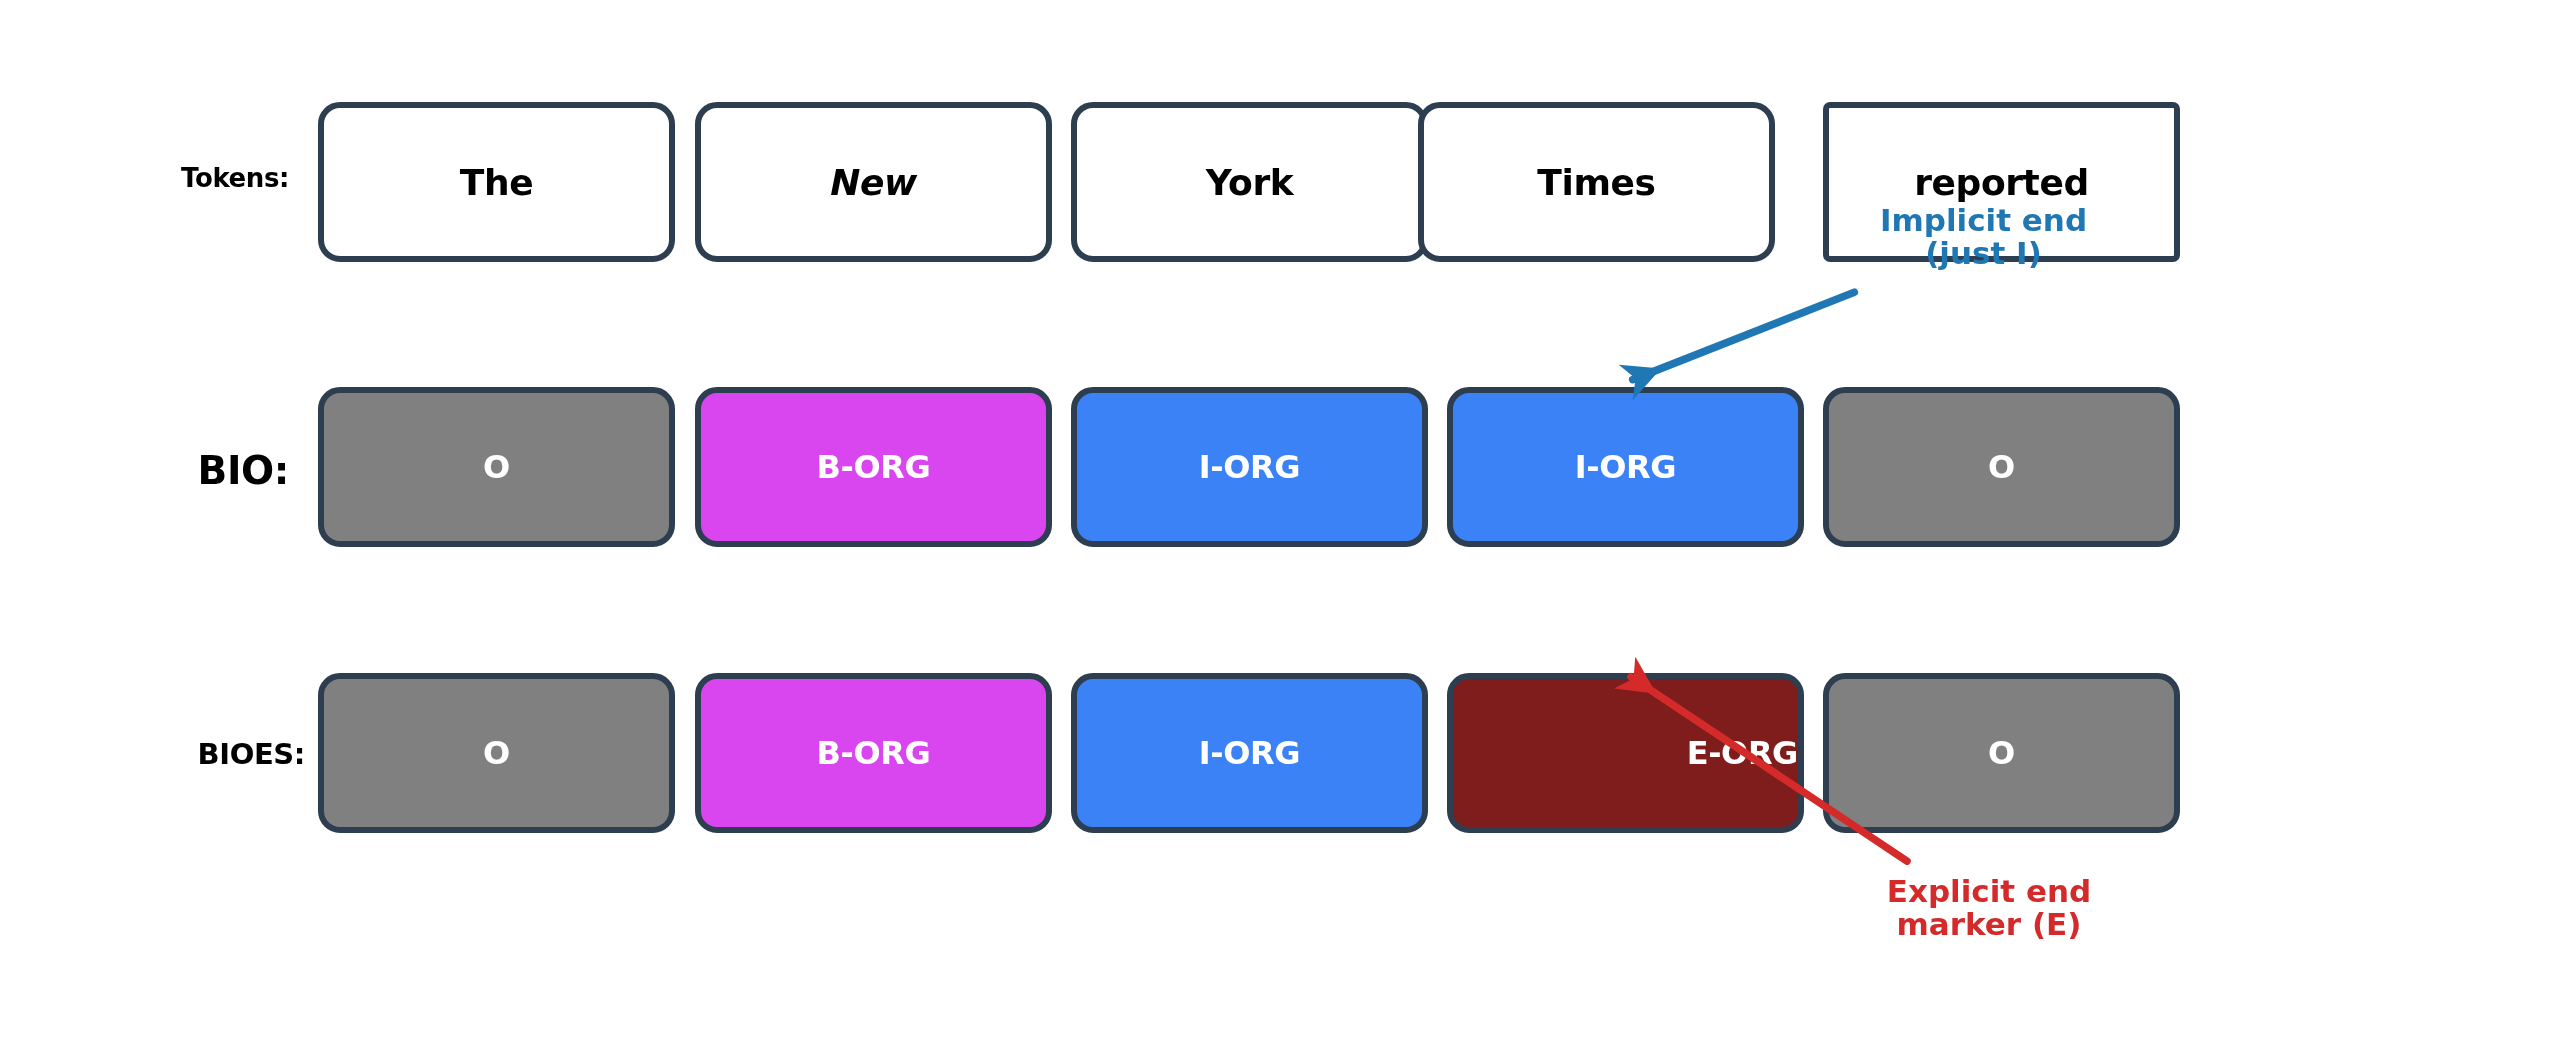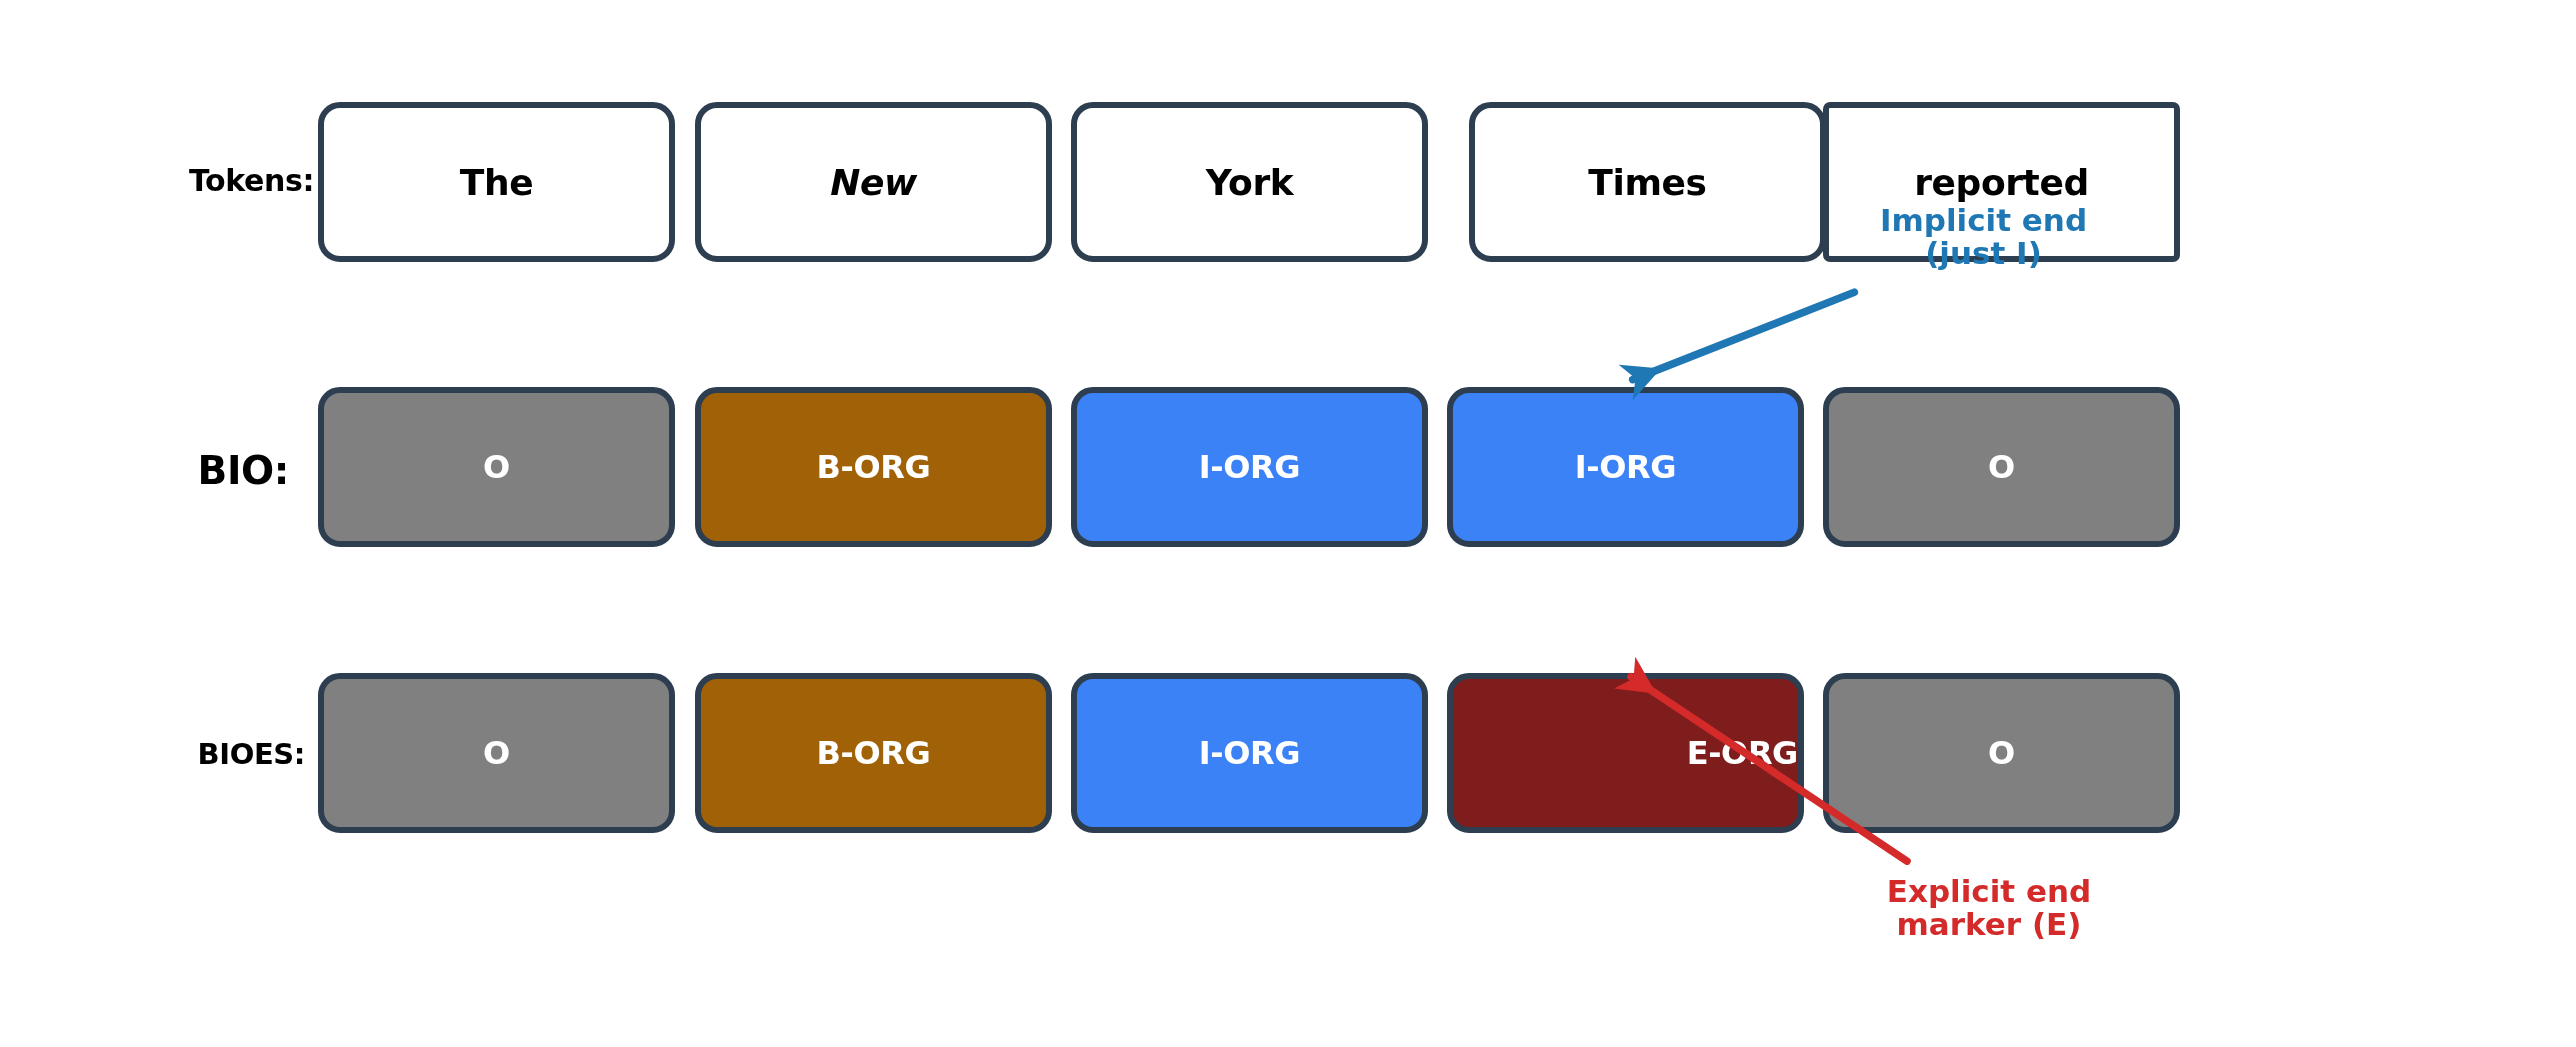--- a/index.html
+++ b/index.html
@@ -20,21 +20,21 @@
 
   
   .row-label {
     position: absolute;
     font-weight: bold;
     color: #000000;
     white-space: nowrap;
     text-align: right;
     letter-spacing: -0.4px;
   }
-  #label-tokens { left: 0px;  top: 163px; width: 289px; font-size: 30px; margin-left: 25px; }
+  #label-tokens { left: 0px;  top: 163px; width: 289px; font-size: 26px; }
   #label-bio    { left: 0px;  top: 448px; width: 289px; font-size: 39px; }
   #label-bioes  { left: 16px;  top: 737px; width: 289px; font-size: 29px; }
 
   
   .cell {
     position: absolute;
     box-sizing: border-box;
     border: 6px solid #2d3e50;
     border-radius: 22px;
     display: flex;
@@ -48,21 +48,21 @@
     color: #000000;
     font-size: 36px;
     height: 160px;
   }
   .cell.tag {
     color: #ffffff;
     font-size: 32px;
     height: 160px;
   }
   .bg-o     { background: #808080; }
-  .bg-borg  { background: #a16207; }
+  .bg-borg  { background: #d946ef; }
   .bg-iorg  { background: #3b82f6; }
   .bg-eorg  { background: #7f1d1d; justify-content: flex-end; }
 
   
   .annot {
     position: absolute;
     font-weight: bold;
     font-size: 31px;
     line-height: 1.06;
     text-align: center;
@@ -101,21 +101,21 @@
 
   <div class="cell token" style="left:318px;  top:102px; width:357px;">
     <span>The</span>
   </div>
   <div class="cell token" style="left:695px;  top:102px; width:357px;font-style:italic;">
     <span>New</span>
   </div>
   <div class="cell token" style="left:1071px; top:102px; width:357px;">
     <span>York</span>
   </div>
-  <div class="cell token" style="left:1469px; top:102px; width:357px;">
+  <div class="cell token" style="left:1418px; top:102px; width:357px;">
     <span>Times</span>
   </div>
   <div class="cell token" style="left:1823px; top:102px; width:357px;border-radius:7px;">
     <span>reported</span>
   </div>
 
   <div class="row-label" id="label-bio">BIO:</div>
 
   <div class="cell tag bg-o" style="left:318px;  top:387px; width:357px;">
     <span>O</span>

